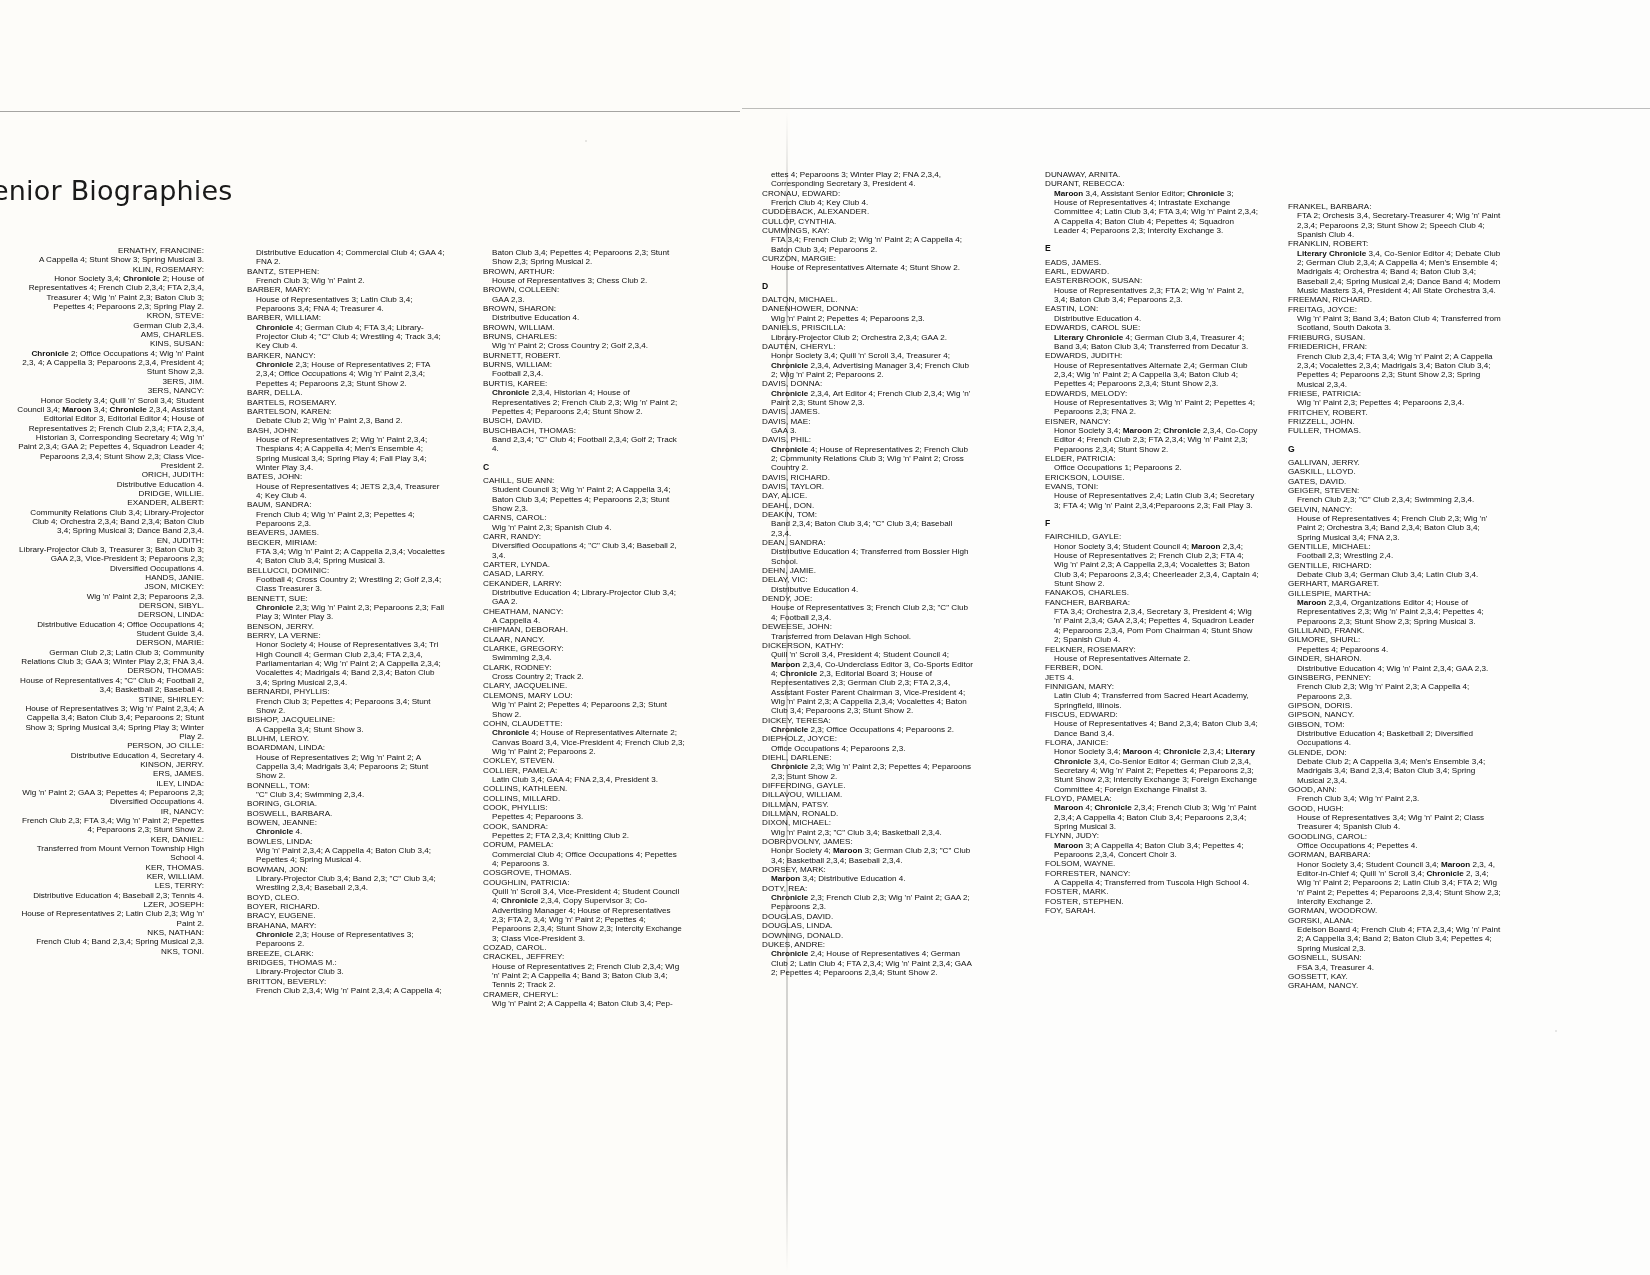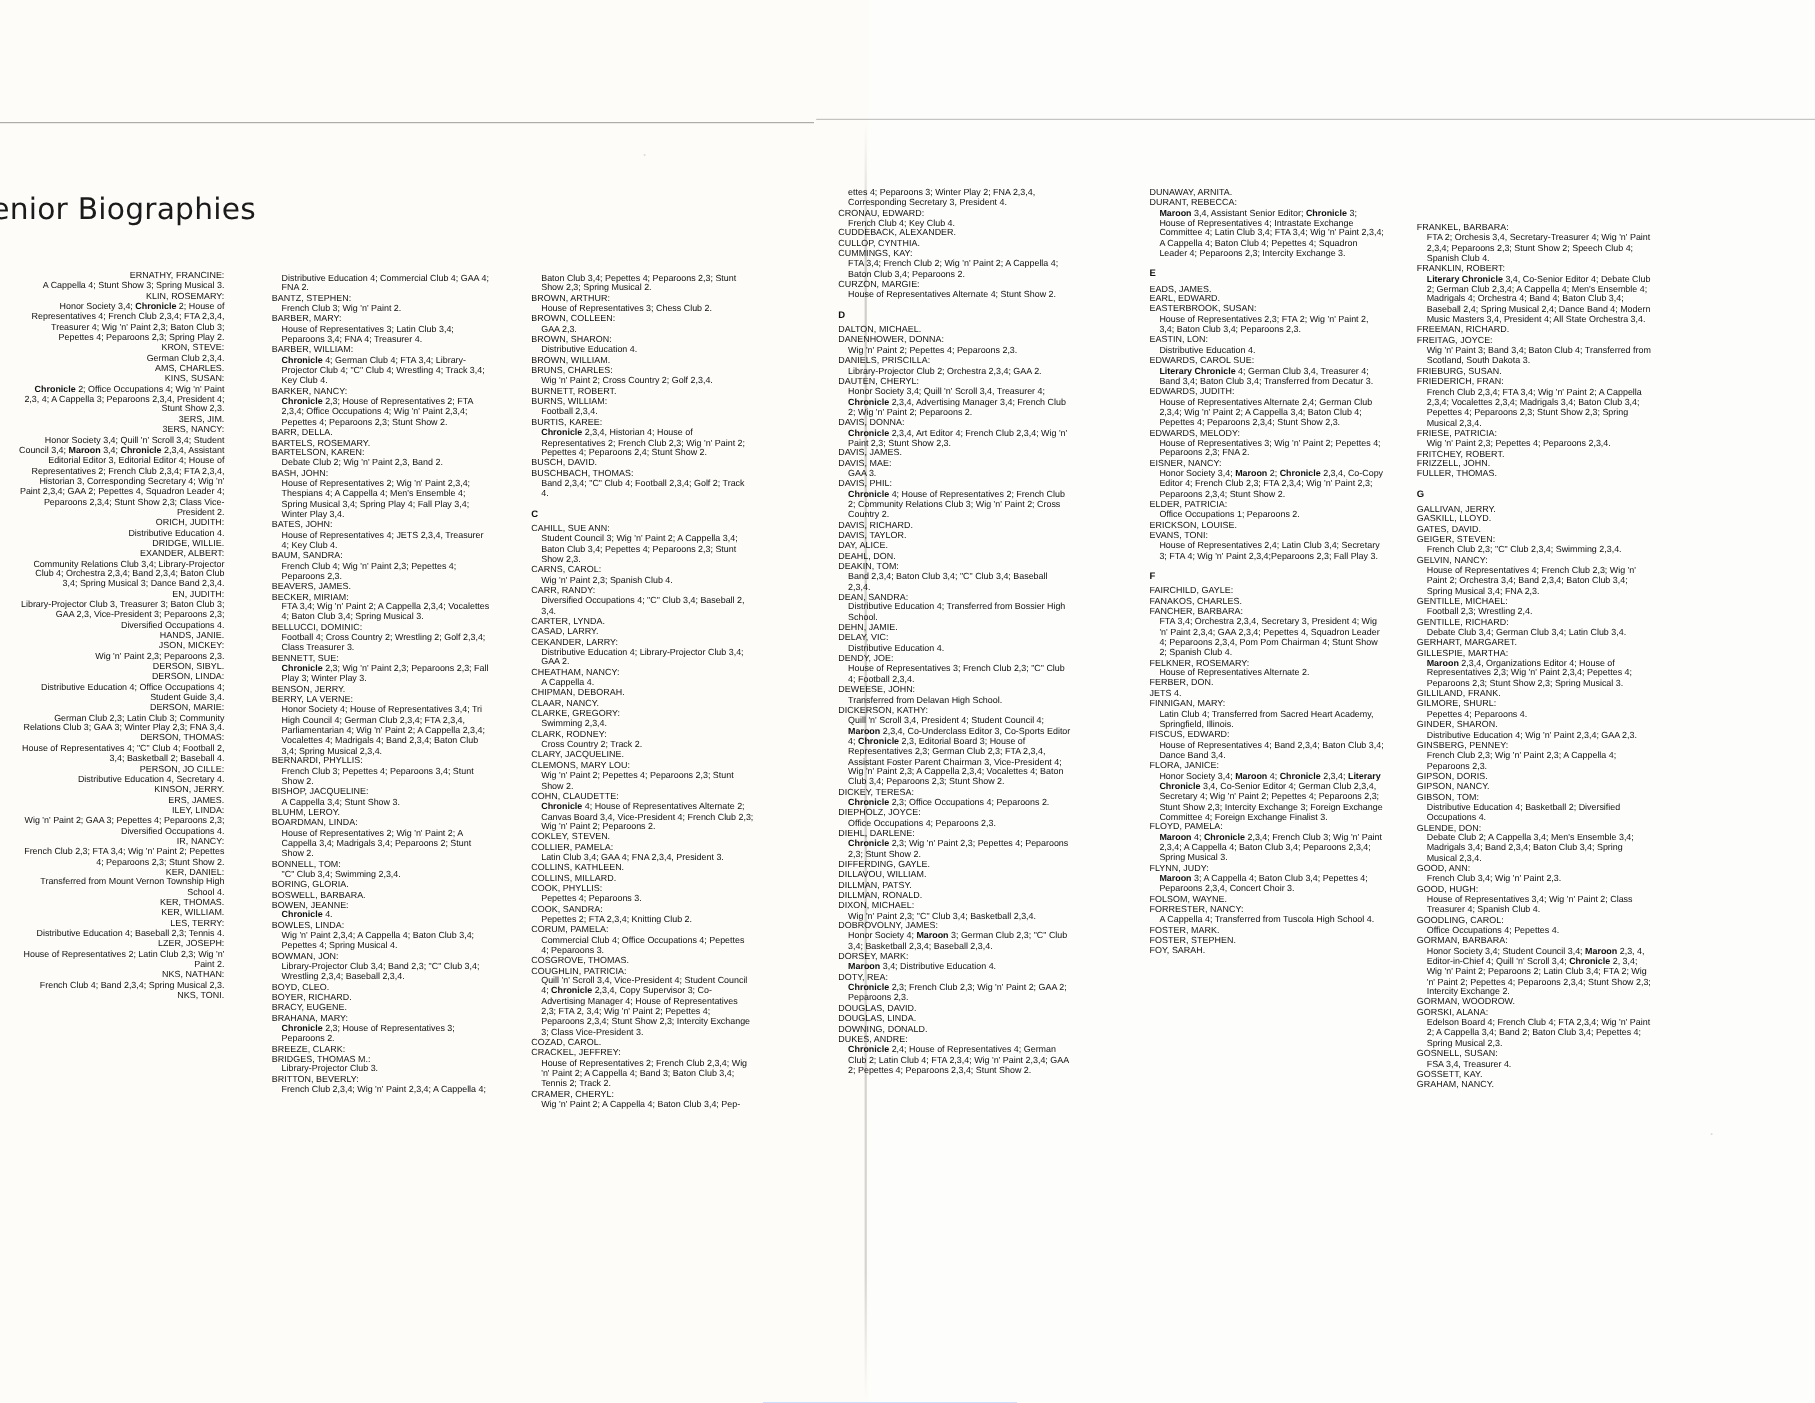--- a/index.html
+++ b/index.html
@@ -176,20 +176,24 @@
       </div>
       <div class="entry">
         <div class="nm">DERSON, MARIE:</div>
         <div class="dt">German Club 2,3; Latin Club 3; Community Relations Club 3; GAA 3; Winter Play 2,3; FNA 3,4.</div>
       </div>
       <div class="entry">
         <div class="nm">DERSON, THOMAS:</div>
         <div class="dt">House of Representatives 4; "C" Club 4; Football 2, 3,4; Basketball 2; Baseball 4.</div>
       </div>
       <div class="entry">
+        <div class="nm">STINE, SHIRLEY:</div>
+        <div class="dt">House of Representatives 3; Wig 'n' Paint 2,3,4; A Cappella 3,4; Baton Club 3,4; Peparoons 2; Stunt Show 3; Spring Musical 3,4; Spring Play 3; Winter Play 2.</div>
+      </div>
+      <div class="entry">
         <div class="nm">PERSON, JO CILLE:</div>
         <div class="dt">Distributive Education 4, Secretary 4.</div>
       </div>
       <div class="entry">
         <div class="nm">KINSON, JERRY.</div>
       </div>
       <div class="entry">
         <div class="nm">ERS, JAMES.</div>
       </div>
       <div class="entry">
@@ -681,20 +685,21 @@
       <div class="entry">
         <div class="nm">ERICKSON, LOUISE.</div>
       </div>
       <div class="entry">
         <div class="nm">EVANS, TONI:</div>
         <div class="dt">House of Representatives 2,4; Latin Club 3,4; Secretary 3; FTA 4; Wig 'n' Paint 2,3,4;Peparoons 2,3; Fall Play 3.</div>
       </div>
       <div class="letter">F</div>
       <div class="entry">
         <div class="nm">FAIRCHILD, GAYLE:</div>
+        <div class="dt">Honor Society 3,4; Student Council 4; <b>Maroon</b> 2,3,4; House of Representatives 2; French Club 2,3; FTA 4; Wig 'n' Paint 2,3; A Cappella 2,3,4; Vocalettes 3; Baton Club 3,4; Peparoons 2,3,4; Cheerleader 2,3,4, Captain 4; Stunt Show 2.</div>
       </div>
       <div class="entry">
         <div class="nm">FANAKOS, CHARLES.</div>
       </div>
       <div class="entry">
         <div class="nm">FANCHER, BARBARA:</div>
         <div class="dt">FTA 3,4; Orchestra 2,3,4, Secretary 3, President 4; Wig 'n' Paint 2,3,4; GAA 2,3,4; Pepettes 4, Squadron Leader 4; Peparoons 2,3,4, Pom Pom Chairman 4; Stunt Show 2; Spanish Club 4.</div>
       </div>
       <div class="entry">
         <div class="nm">FELKNER, ROSEMARY:</div>

